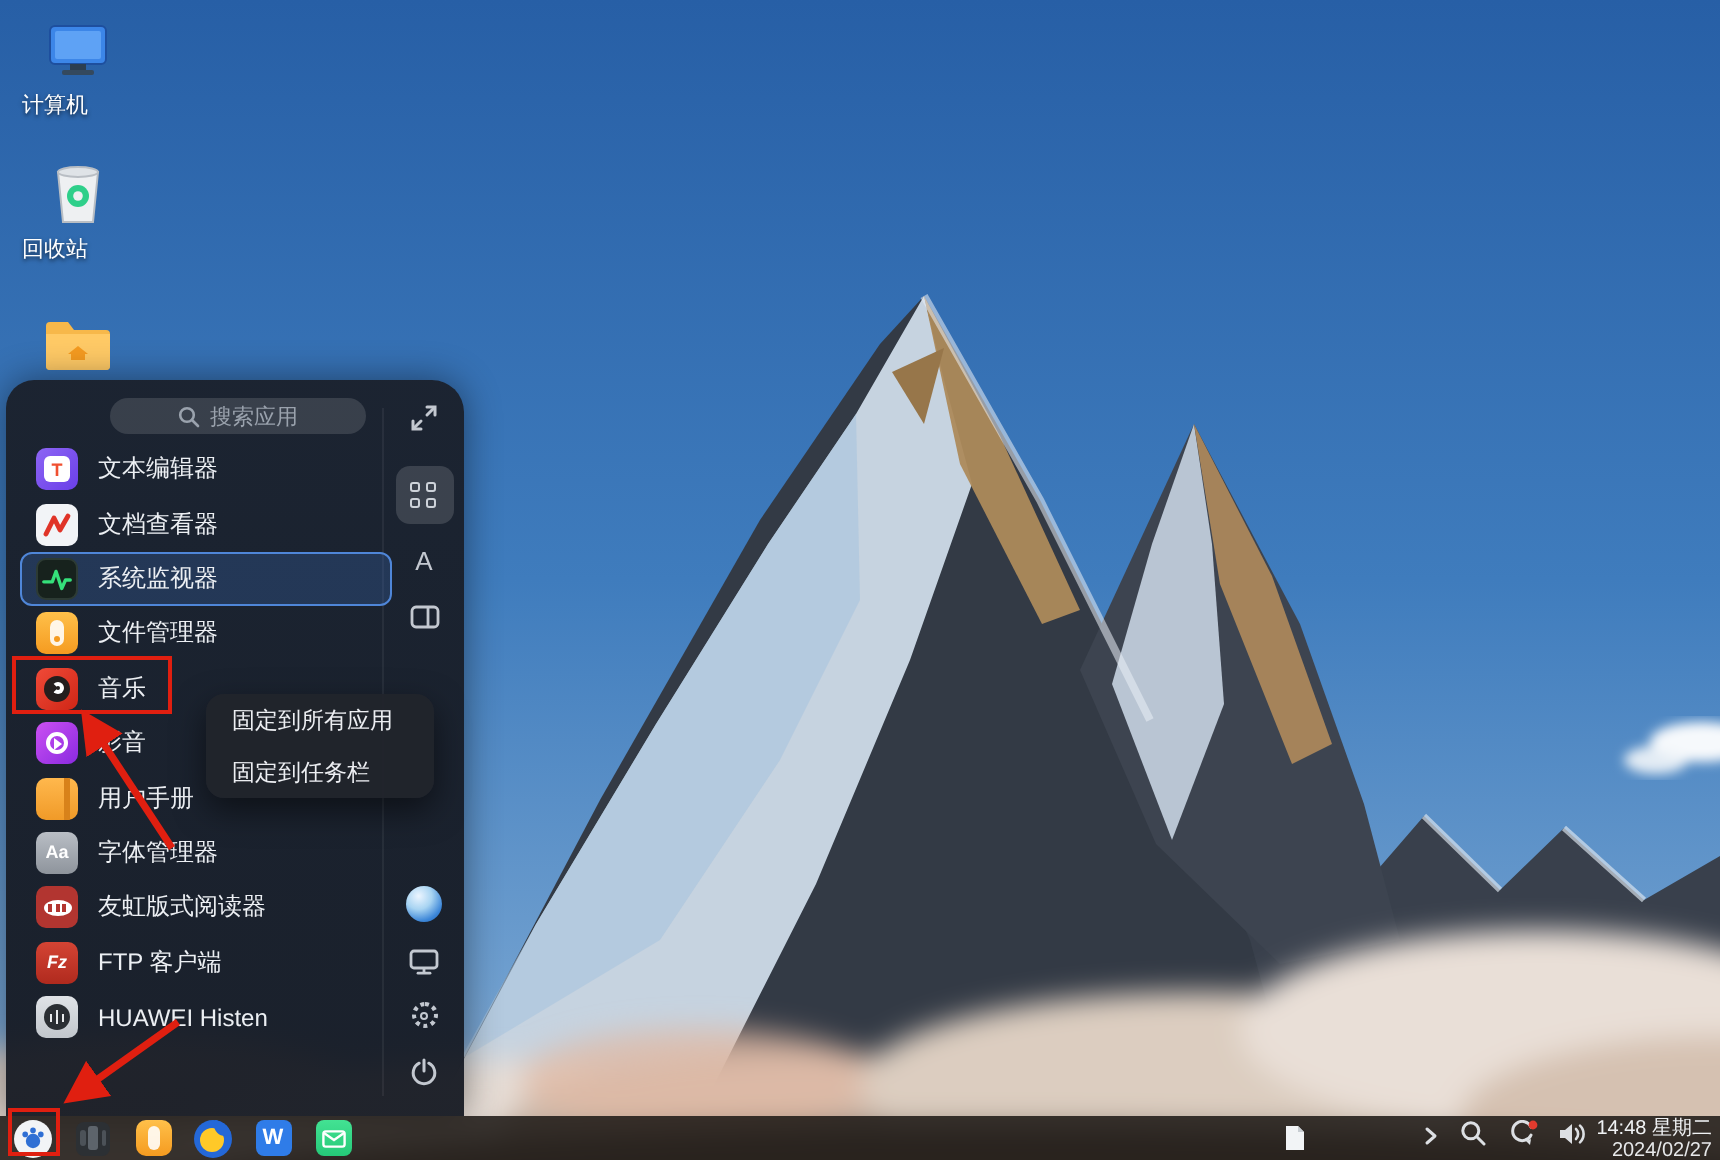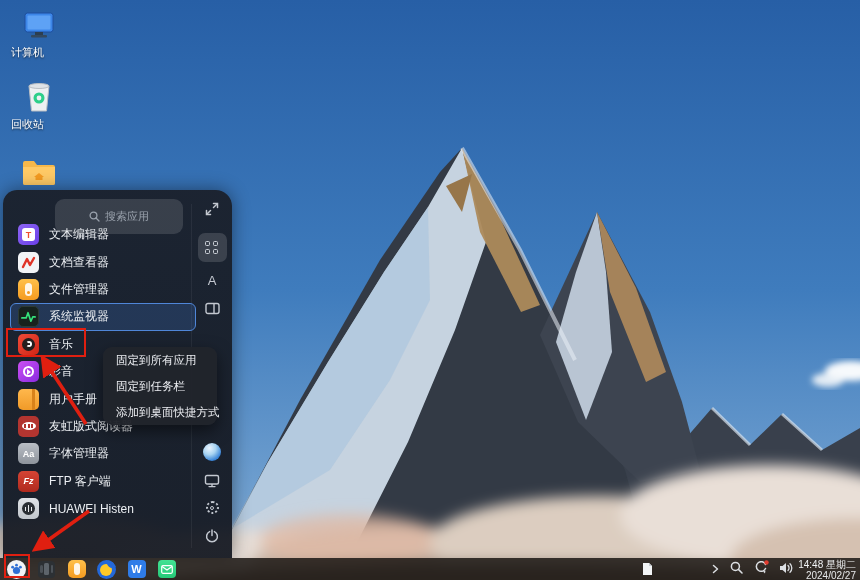--- a/index.html
+++ b/index.html
@@ -30,21 +30,21 @@
     background:linear-gradient(180deg, rgba(26,31,41,.94), rgba(20,24,33,.94));
     border-radius:14px 16px 0 0;
     box-shadow:0 0 18px rgba(0,0,0,.45);
     z-index:2;
   }
   .launcher .rail-divider {
     position:absolute; top:14px; bottom:10px; left:188px; width:1px;
     background:rgba(255,255,255,.06);
   }
   .search-box {
-    position:absolute; left:52px; top:9px; width:128px; height:35px;
+    position:absolute; left:52px; top:9px; width:128px; height:18px;
     background:rgba(255,255,255,.13); border-radius:9px;
     display:flex; align-items:center; justify-content:center; gap:5px;
   }
   .search-box .mag { flex:none; }
   .search-box .ph { font-size:11px; color:#9aa2ad; }
 
   .expand-btn { position:absolute; left:201px; top:11px; width:16px; height:16px; }
 
   .app-list { position:absolute; left:7px; top:31px; width:186px; }
   .app-row {
@@ -284,37 +284,37 @@
       <span class="label">文本编辑器</span>
     </div>
     <div class="app-row">
       <span class="app-icon ic-docviewer">
         <svg width="15" height="13" viewBox="0 0 15 13">
             <path d="M2,11 L6,3 L9,9 L13,2" fill="none" stroke="#e03428" stroke-width="2.4" stroke-linecap="round" stroke-linejoin="round"></path>
           </svg>
       </span>
       <span class="label">文档查看器</span>
     </div>
-    <div class="app-row">
-      <span class="app-icon ic-filemgr">
-          <span class="clip">
-            <i></i>
-          </span>
-        </span>
-      <span class="label">文件管理器</span>
-    </div>
     <div class="app-row selected">
       <span class="app-icon ic-sysmon">
         <svg width="17" height="17" viewBox="0 0 18 18">
             <polyline points="2,10.5 6.5,10.5 8.5,5 11.5,14 13.5,9.5 16,9.5" fill="none" stroke="#35e07a" stroke-width="1.8" stroke-linecap="round" stroke-linejoin="round"></polyline>
           </svg>
       </span>
       <span class="label">系统监视器</span>
     </div>
     <div class="app-row">
+      <span class="app-icon ic-filemgr">
+          <span class="clip">
+            <i></i>
+          </span>
+        </span>
+      <span class="label">文件管理器</span>
+    </div>
+    <div class="app-row">
       <span class="app-icon ic-music">
           <span class="vinyl">
             <i></i>
           </span>
         </span>
       <span class="label">音乐</span>
     </div>
     <div class="app-row">
       <span class="app-icon ic-video">
           <span class="ring">
@@ -323,34 +323,34 @@
         </span>
       <span class="label">影音</span>
     </div>
     <div class="app-row">
       <span class="app-icon ic-manual">
           <span class="spine"></span>
         </span>
       <span class="label">用户手册</span>
     </div>
     <div class="app-row">
+      <span class="app-icon ic-font">
+          <span>Aa</span>
+        </span>
+      <span class="label">字体管理器</span>
+    </div>
+    <div class="app-row">
       <span class="app-icon ic-reader">
           <span class="lips">
             <i></i>
             <i></i>
             <i></i>
           </span>
         </span>
       <span class="label">友虹版式阅读器</span>
-    </div>
-    <div class="app-row">
-      <span class="app-icon ic-font">
-          <span>Aa</span>
-        </span>
-      <span class="label">字体管理器</span>
     </div>
     <div class="app-row">
       <span class="app-icon ic-ftp">
           <span>Fz</span>
         </span>
       <span class="label">FTP 客户端</span>
     </div>
     <div class="app-row">
       <span class="app-icon ic-histen">
           <span class="spk">
@@ -400,21 +400,20 @@
     <svg width="14" height="14" viewBox="0 0 14 14">
         <path d="M4.6,2.6 A5.4,5.4 0 1 0 9.4,2.6" fill="none" stroke="#c3c8d0" stroke-width="1.5" stroke-linecap="round"></path>
         <line x1="7" y1="1" x2="7" y2="6.5" stroke="#c3c8d0" stroke-width="1.5" stroke-linecap="round"></line>
       </svg>
   </div>
 </div>
 
 <div class="context-menu">
   <div class="cm-item">固定到所有应用</div>
   <div class="cm-item">固定到任务栏</div>
-  <div class="cm-item">添加到桌面快捷方式</div>
 </div>
 
 <div class="taskbar">
   <div class="tb-apps">
     <span class="tb-app">
       <span class="tb-launcher">
         <svg width="13" height="13" viewBox="0 0 13 13">
           <circle cx="6.5" cy="7.5" r="3.6" fill="#2f6fd4"></circle>
           <circle cx="2.6" cy="4.2" r="1.4" fill="#2f6fd4"></circle>
           <circle cx="6.5" cy="2.2" r="1.4" fill="#2f6fd4"></circle>

